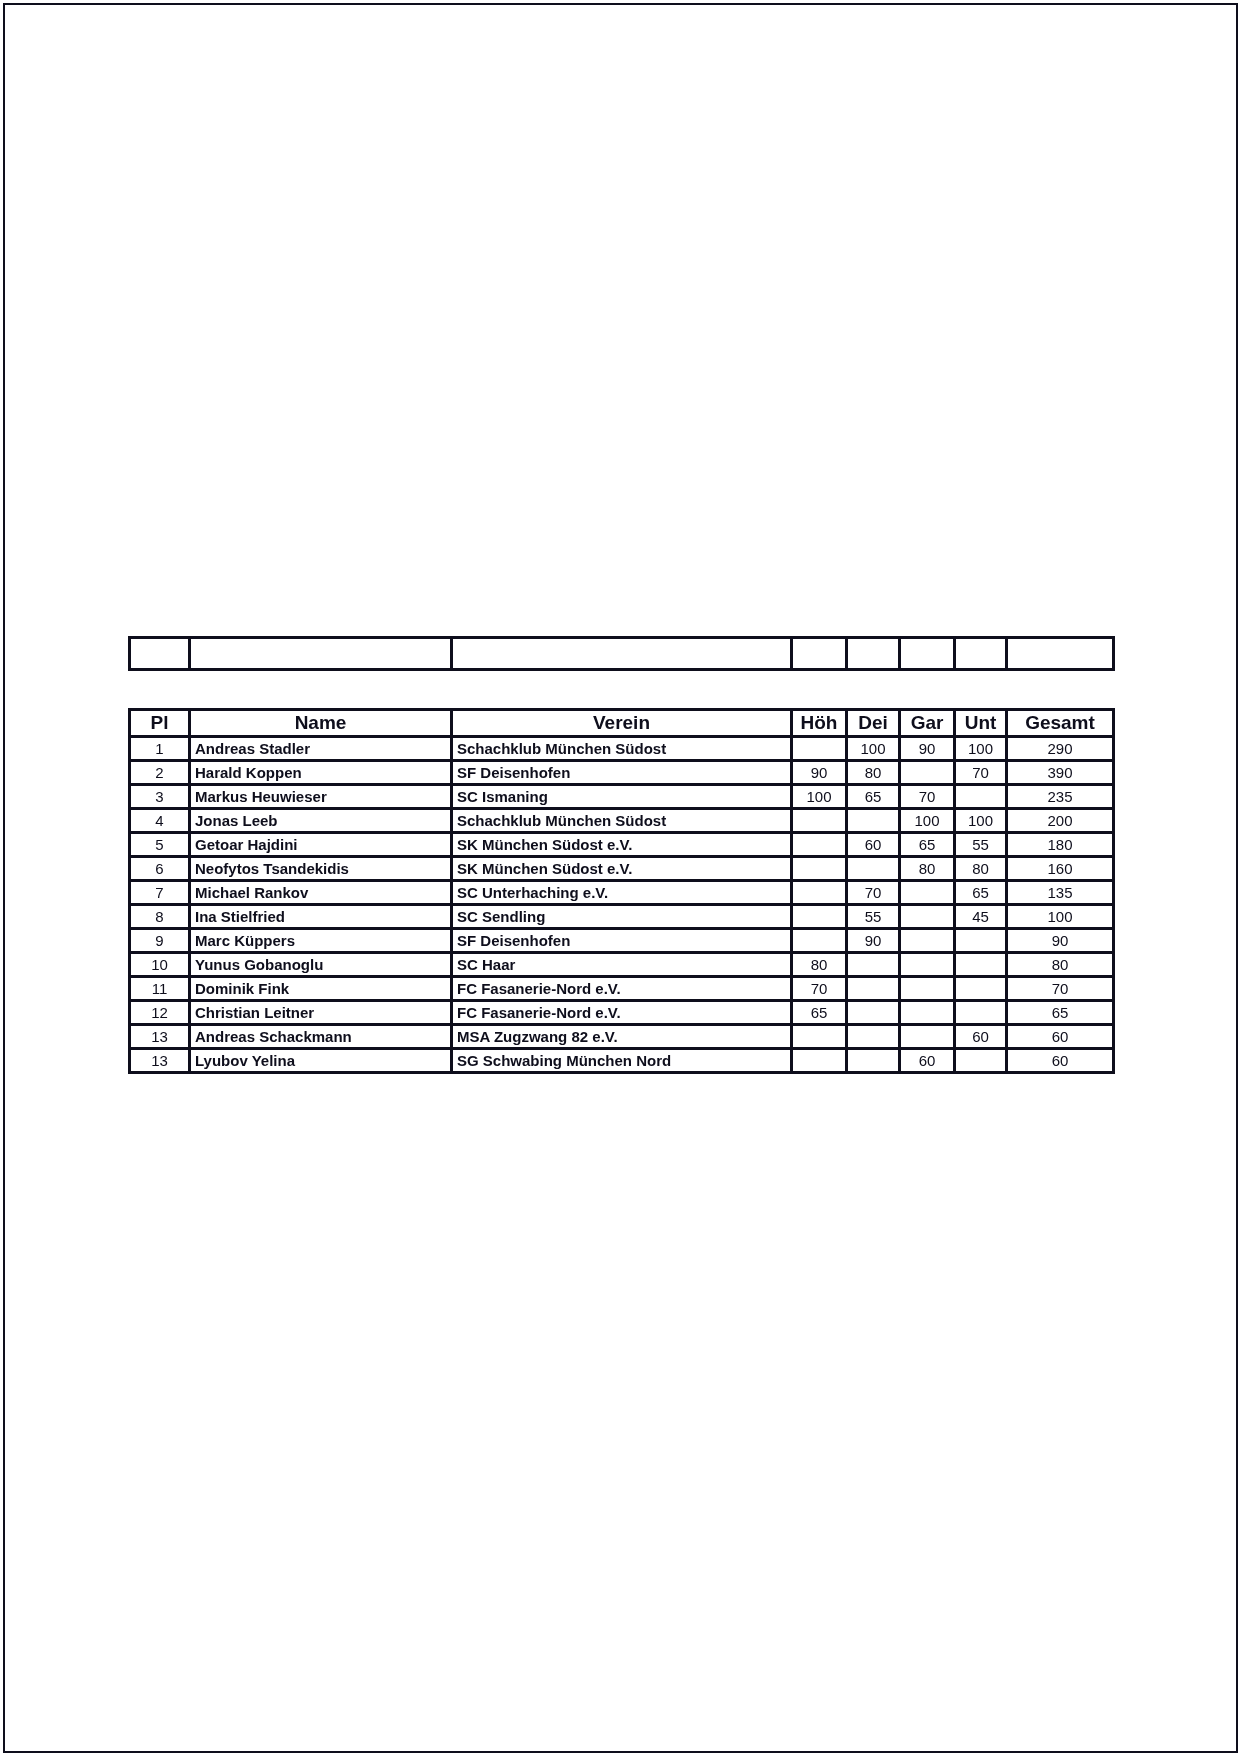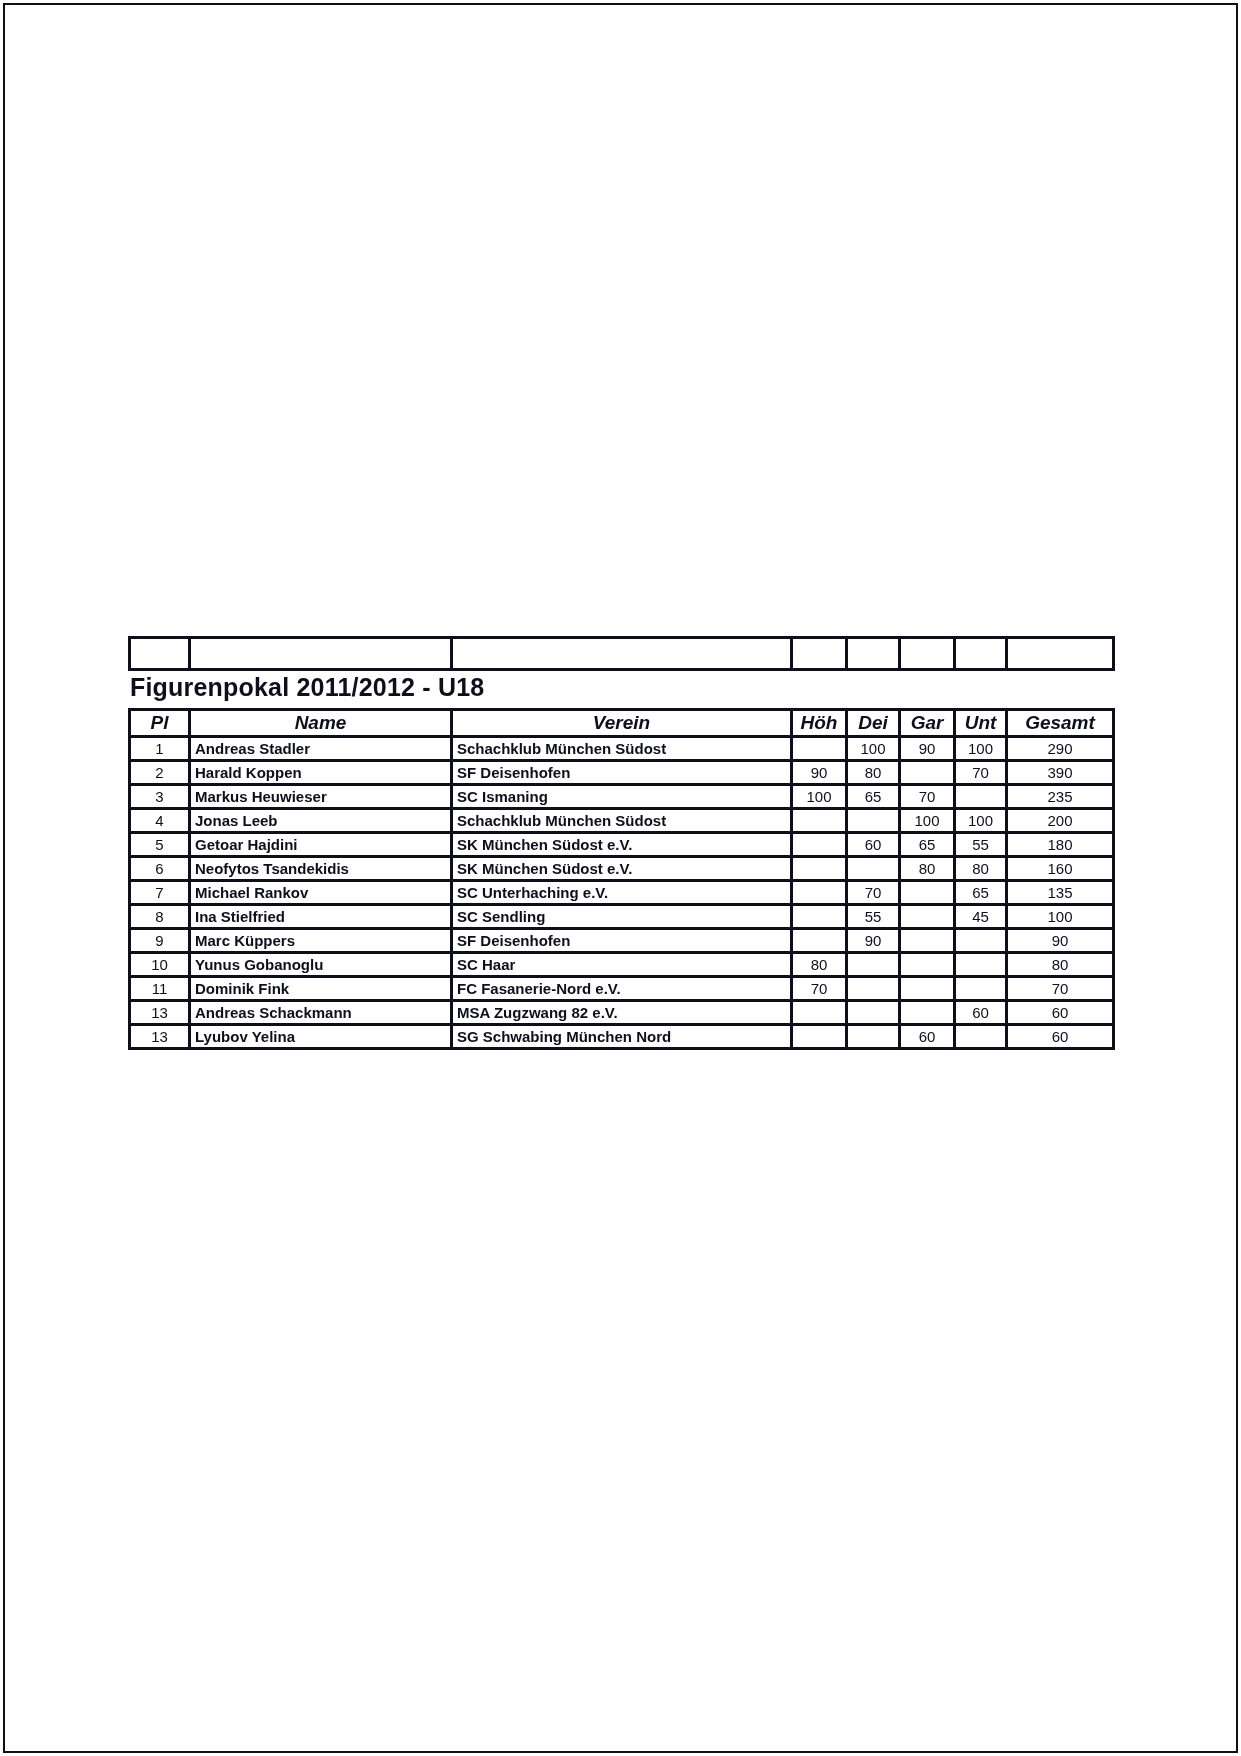--- a/index.html
+++ b/index.html
@@ -42,21 +42,21 @@
     height: 38px;
     line-height: 38px;
     margin: 0;
     font-size: 25px;
     font-weight: 700;
     letter-spacing: 0.2px;
     white-space: nowrap;
   }
 
   .main-table { position: absolute; left: 128px; top: 708px; }
-  .main-table thead tr { height: 27px; font-style: italic; }
+  .main-table thead tr { height: 27px; }
   .main-table thead th {
     font-size: 19px;
     font-weight: 700;
     text-align: center;
   }
   .main-table tbody tr { height: 24px; }
   .main-table tbody td {
     font-size: 15px;
     text-align: center;
   }
@@ -91,21 +91,20 @@
           <td></td>
           <td></td>
           <td></td>
           <td></td>
           <td></td>
           <td></td>
         </tr>
     </tbody>
   </table>
 
-  <h1 class="page-title">Figurenpokal 2011/2012 - U18</h1>
 
   <table class="grid main-table">
     <colgroup>
       <col style="width:60px">
         <col style="width:262px">
         <col style="width:340px">
       <col style="width:55px">
         <col style="width:53px">
         <col style="width:55px">
       <col style="width:52px">
@@ -228,20 +227,30 @@
           <td>11</td>
           <td class="align-left">Dominik Fink</td>
           <td class="align-left">FC Fasanerie-Nord e.V.</td>
           <td>70</td>
           <td></td>
           <td></td>
           <td></td>
           <td>70</td>
         </tr>
         <tr>
+          <td>12</td>
+          <td class="align-left">Christian Leitner</td>
+          <td class="align-left">FC Fasanerie-Nord e.V.</td>
+          <td>65</td>
+          <td></td>
+          <td></td>
+          <td></td>
+          <td>65</td>
+        </tr>
+        <tr>
           <td>13</td>
           <td class="align-left">Andreas Schackmann</td>
           <td class="align-left">MSA Zugzwang 82 e.V.</td>
           <td></td>
           <td></td>
           <td></td>
           <td>60</td>
           <td>60</td>
         </tr>
         <tr>

